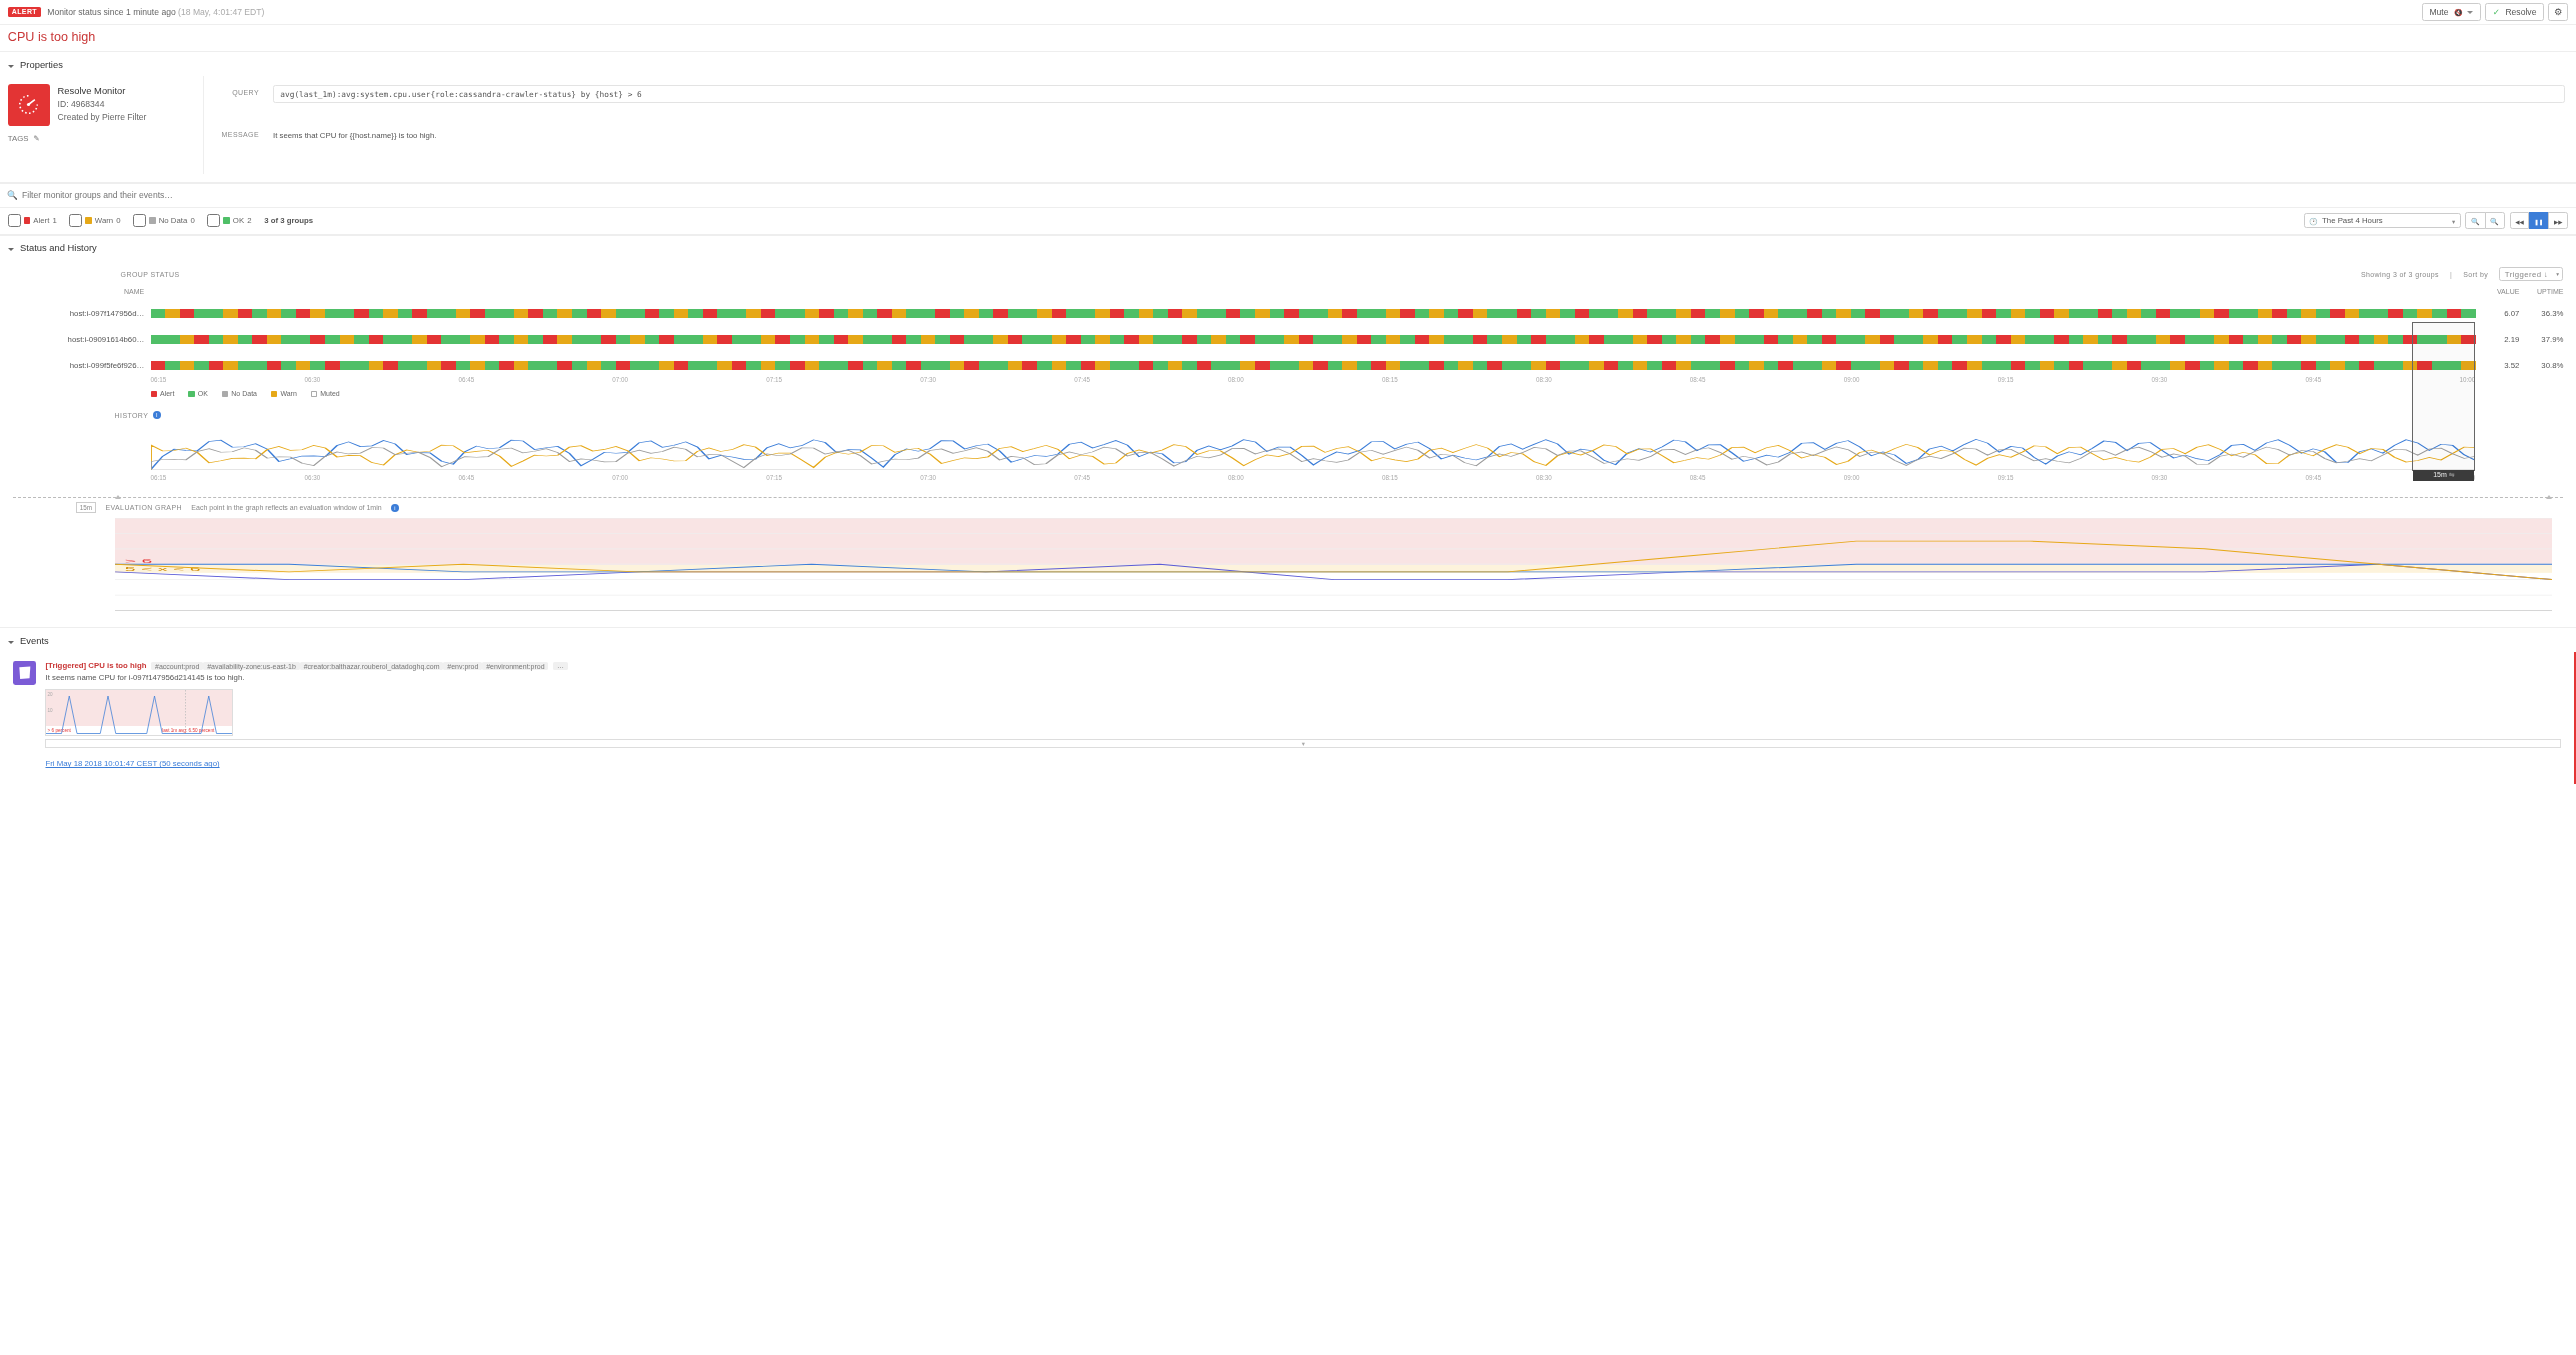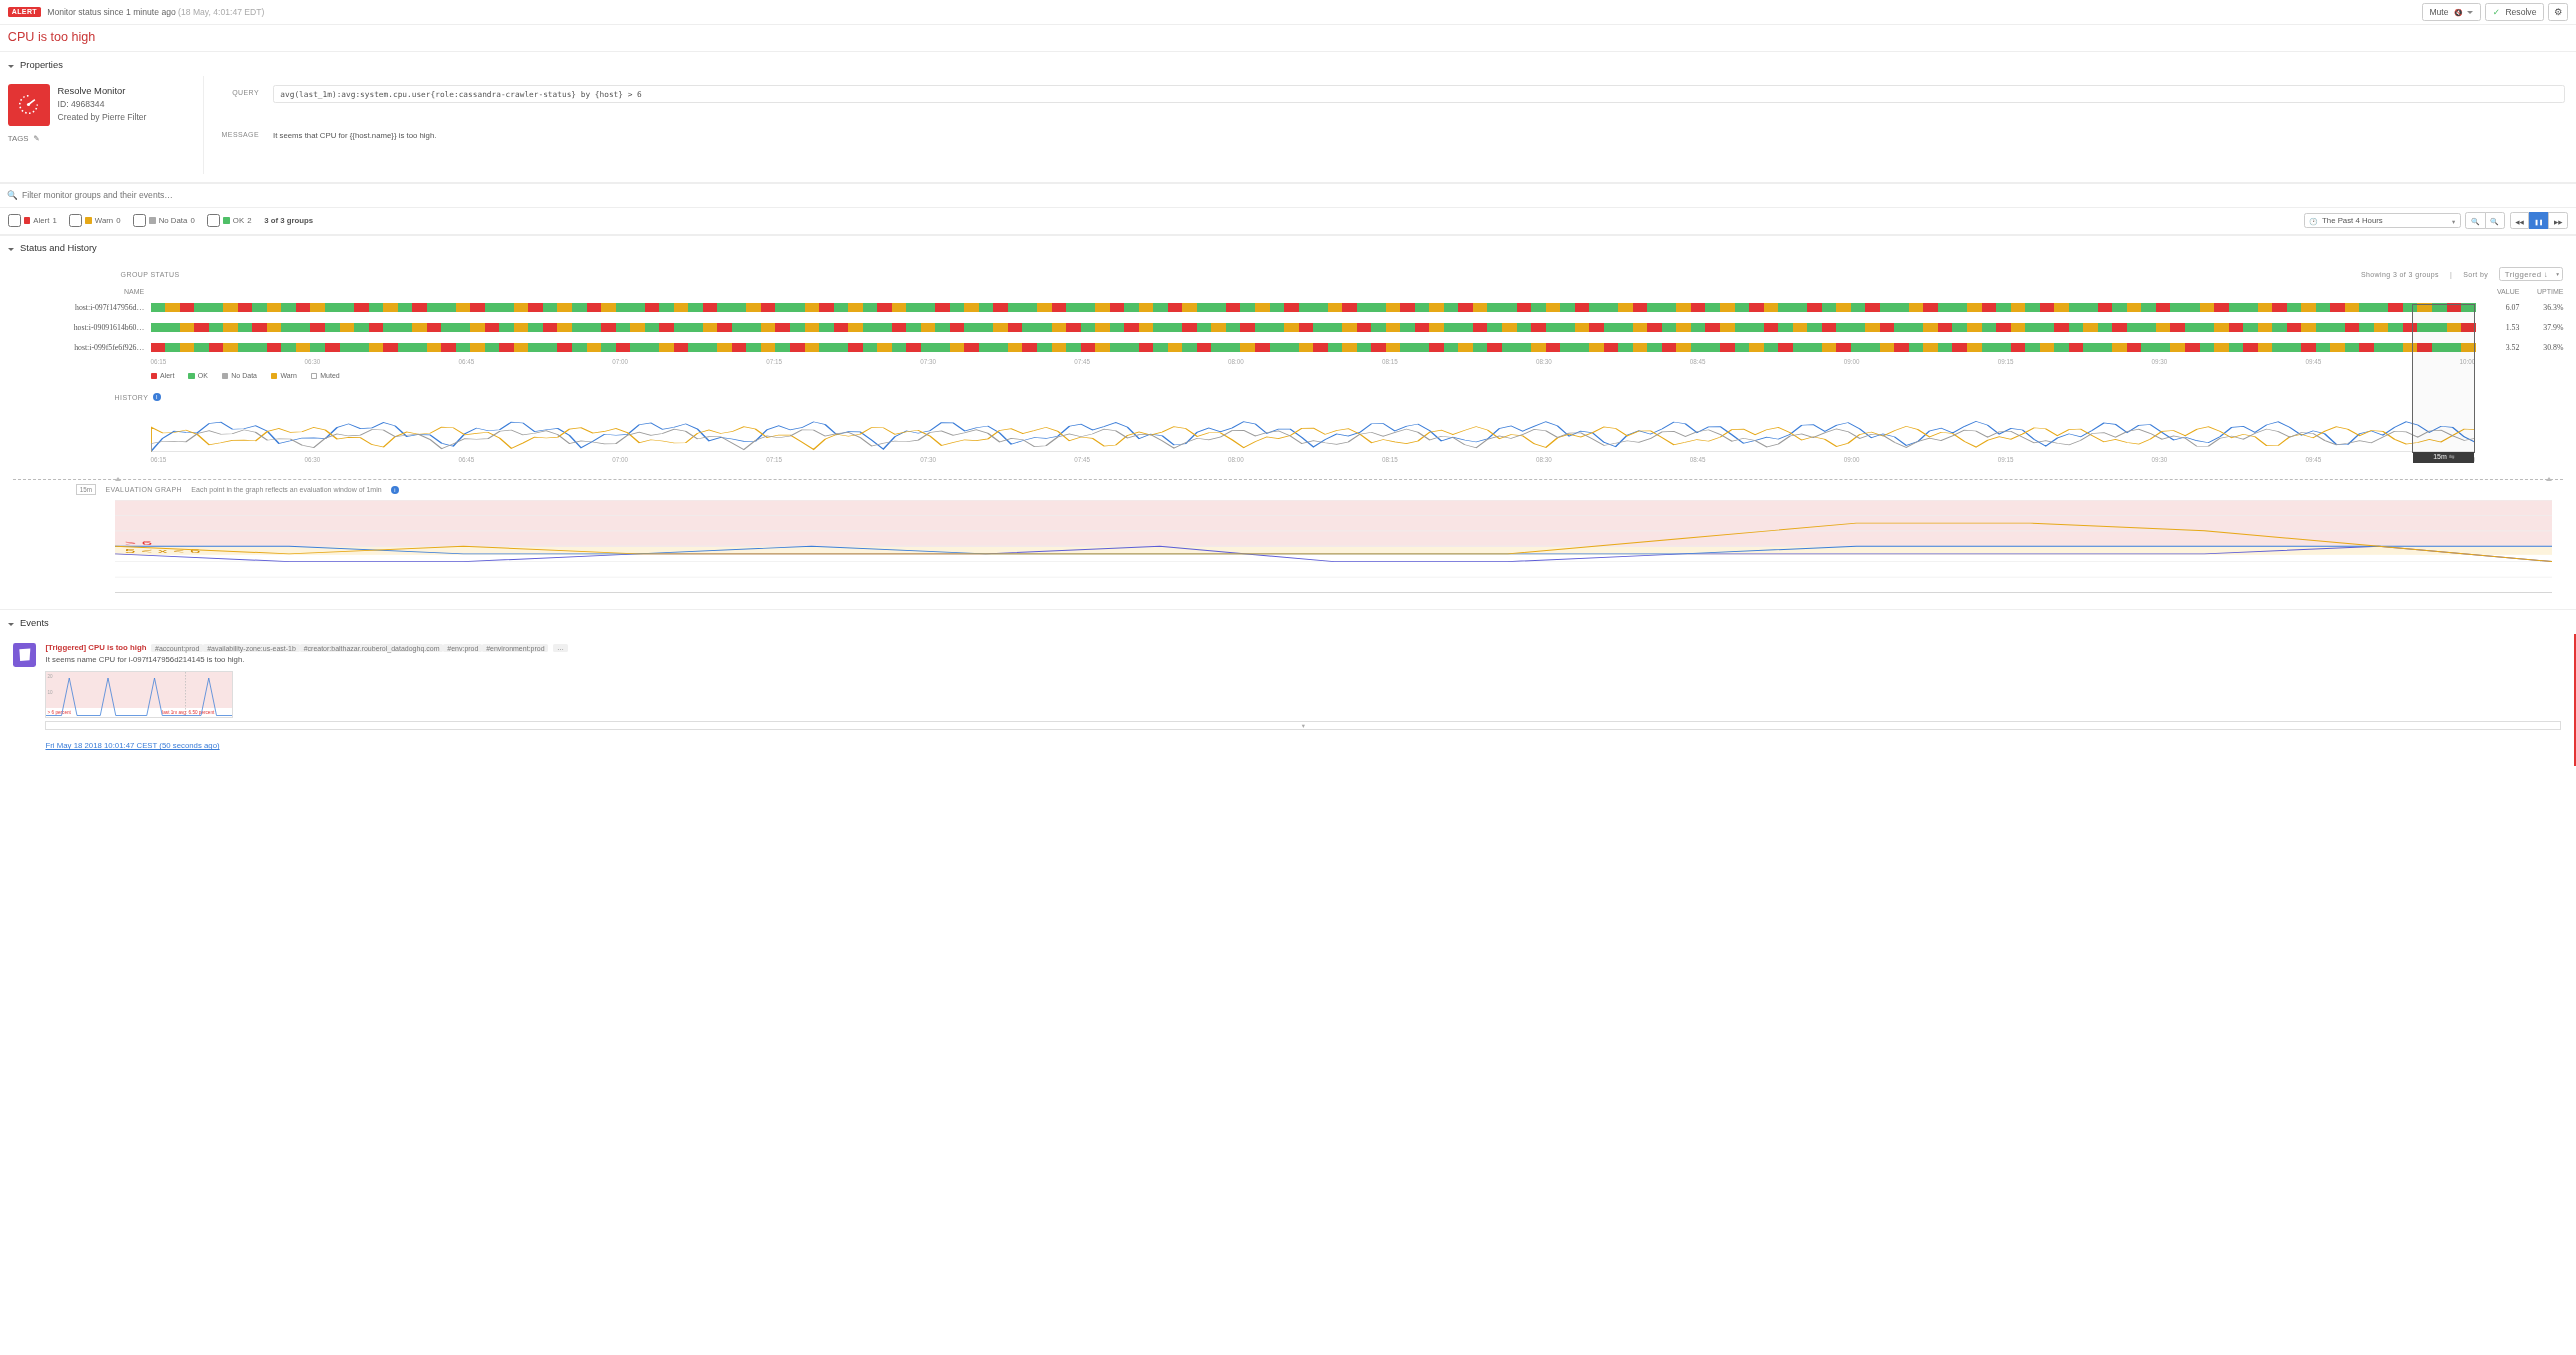--- a/index.html
+++ b/index.html
@@ -130,21 +130,21 @@
   .gs-head{display:flex;align-items:center;font-size:7px;color:#888;letter-spacing:0.4px;}
   .gs-head .gs-title{margin-left:108px;text-transform:uppercase;}
   .gs-head-right{margin-left:auto;display:flex;align-items:center;gap:11px;}
   .sort-ctrl{border:0.8px solid #ccc;border-radius:2.4px;padding:1.6px 14px 1.6px 4.7px;position:relative;font-size:7.8px;}
   .sort-ctrl .drop-ic{position:absolute;right:3.1px;top:50%;transform:translateY(-50%);font-size:5.5px;}
   .gs-columns{display:flex;font-size:7px;color:#888;margin-top:6.3px;}
   .gs-col-name{width:138px;text-align:right;padding-right:6.3px;text-transform:uppercase;}
   .gs-col-bar{flex:1;}
   .gs-col-val{width:44px;text-align:right;text-transform:uppercase;}
   .gs-col-up{width:44px;text-align:right;text-transform:uppercase;}
-  .gs-row{display:flex;align-items:center;height:14px;margin-top:6px;font-family:Liberation Serif, serif;}
+  .gs-row{display:flex;align-items:center;height:14px;margin-top:12px;}
   .gs-name{width:138px;text-align:right;padding-right:6.3px;font-size:7.8px;color:#555;white-space:nowrap;overflow:hidden;text-overflow:ellipsis;}
   .statusbar{flex:1;height:9.4px;display:flex;position:relative;}
   .seg{height:100%;}
   .seg.a{background:#e33434;}
   .seg.o{background:#4fbf67;}
   .seg.w{background:#e6a817;}
   .gs-val{width:44px;text-align:right;font-size:7.8px;}
   .gs-up{width:44px;text-align:right;font-size:7.8px;}
   .timeaxis{display:flex;margin-left:138px;margin-right:88px;font-size:6.3px;color:#aaa;justify-content:space-between;margin-top:3.1px;}
   .legend-row{margin-left:138px;display:flex;gap:14px;font-size:7px;color:#666;margin-top:7.8px;align-items:center;}
@@ -664,21 +664,21 @@
           <div class="seg a" style="flex: 1 1 0%;"></div>
           <div class="seg o" style="flex: 1 1 0%;"></div>
           <div class="seg w" style="flex: 1 1 0%;"></div>
           <div class="seg o" style="flex: 1 1 0%;"></div>
           <div class="seg a" style="flex: 1 1 0%;"></div>
           <div class="seg o" style="flex: 1 1 0%;"></div>
           <div class="seg o" style="flex: 1 1 0%;"></div>
           <div class="seg w" style="flex: 1 1 0%;"></div>
           <div class="seg a" style="flex: 1 1 0%;"></div>
         </div>
-        <div class="gs-val">1.53</div>
+        <div class="gs-val">2.19</div>
         <div class="gs-up">37.9%</div>
       </div>
       <div class="gs-row">
         <div class="gs-name">host:i-099f5fe6f926…</div>
         <div class="statusbar">
           <div class="seg a" style="flex: 1 1 0%;"></div>
           <div class="seg o" style="flex: 1 1 0%;"></div>
           <div class="seg w" style="flex: 1 1 0%;"></div>
           <div class="seg o" style="flex: 1 1 0%;"></div>
           <div class="seg a" style="flex: 1 1 0%;"></div>

